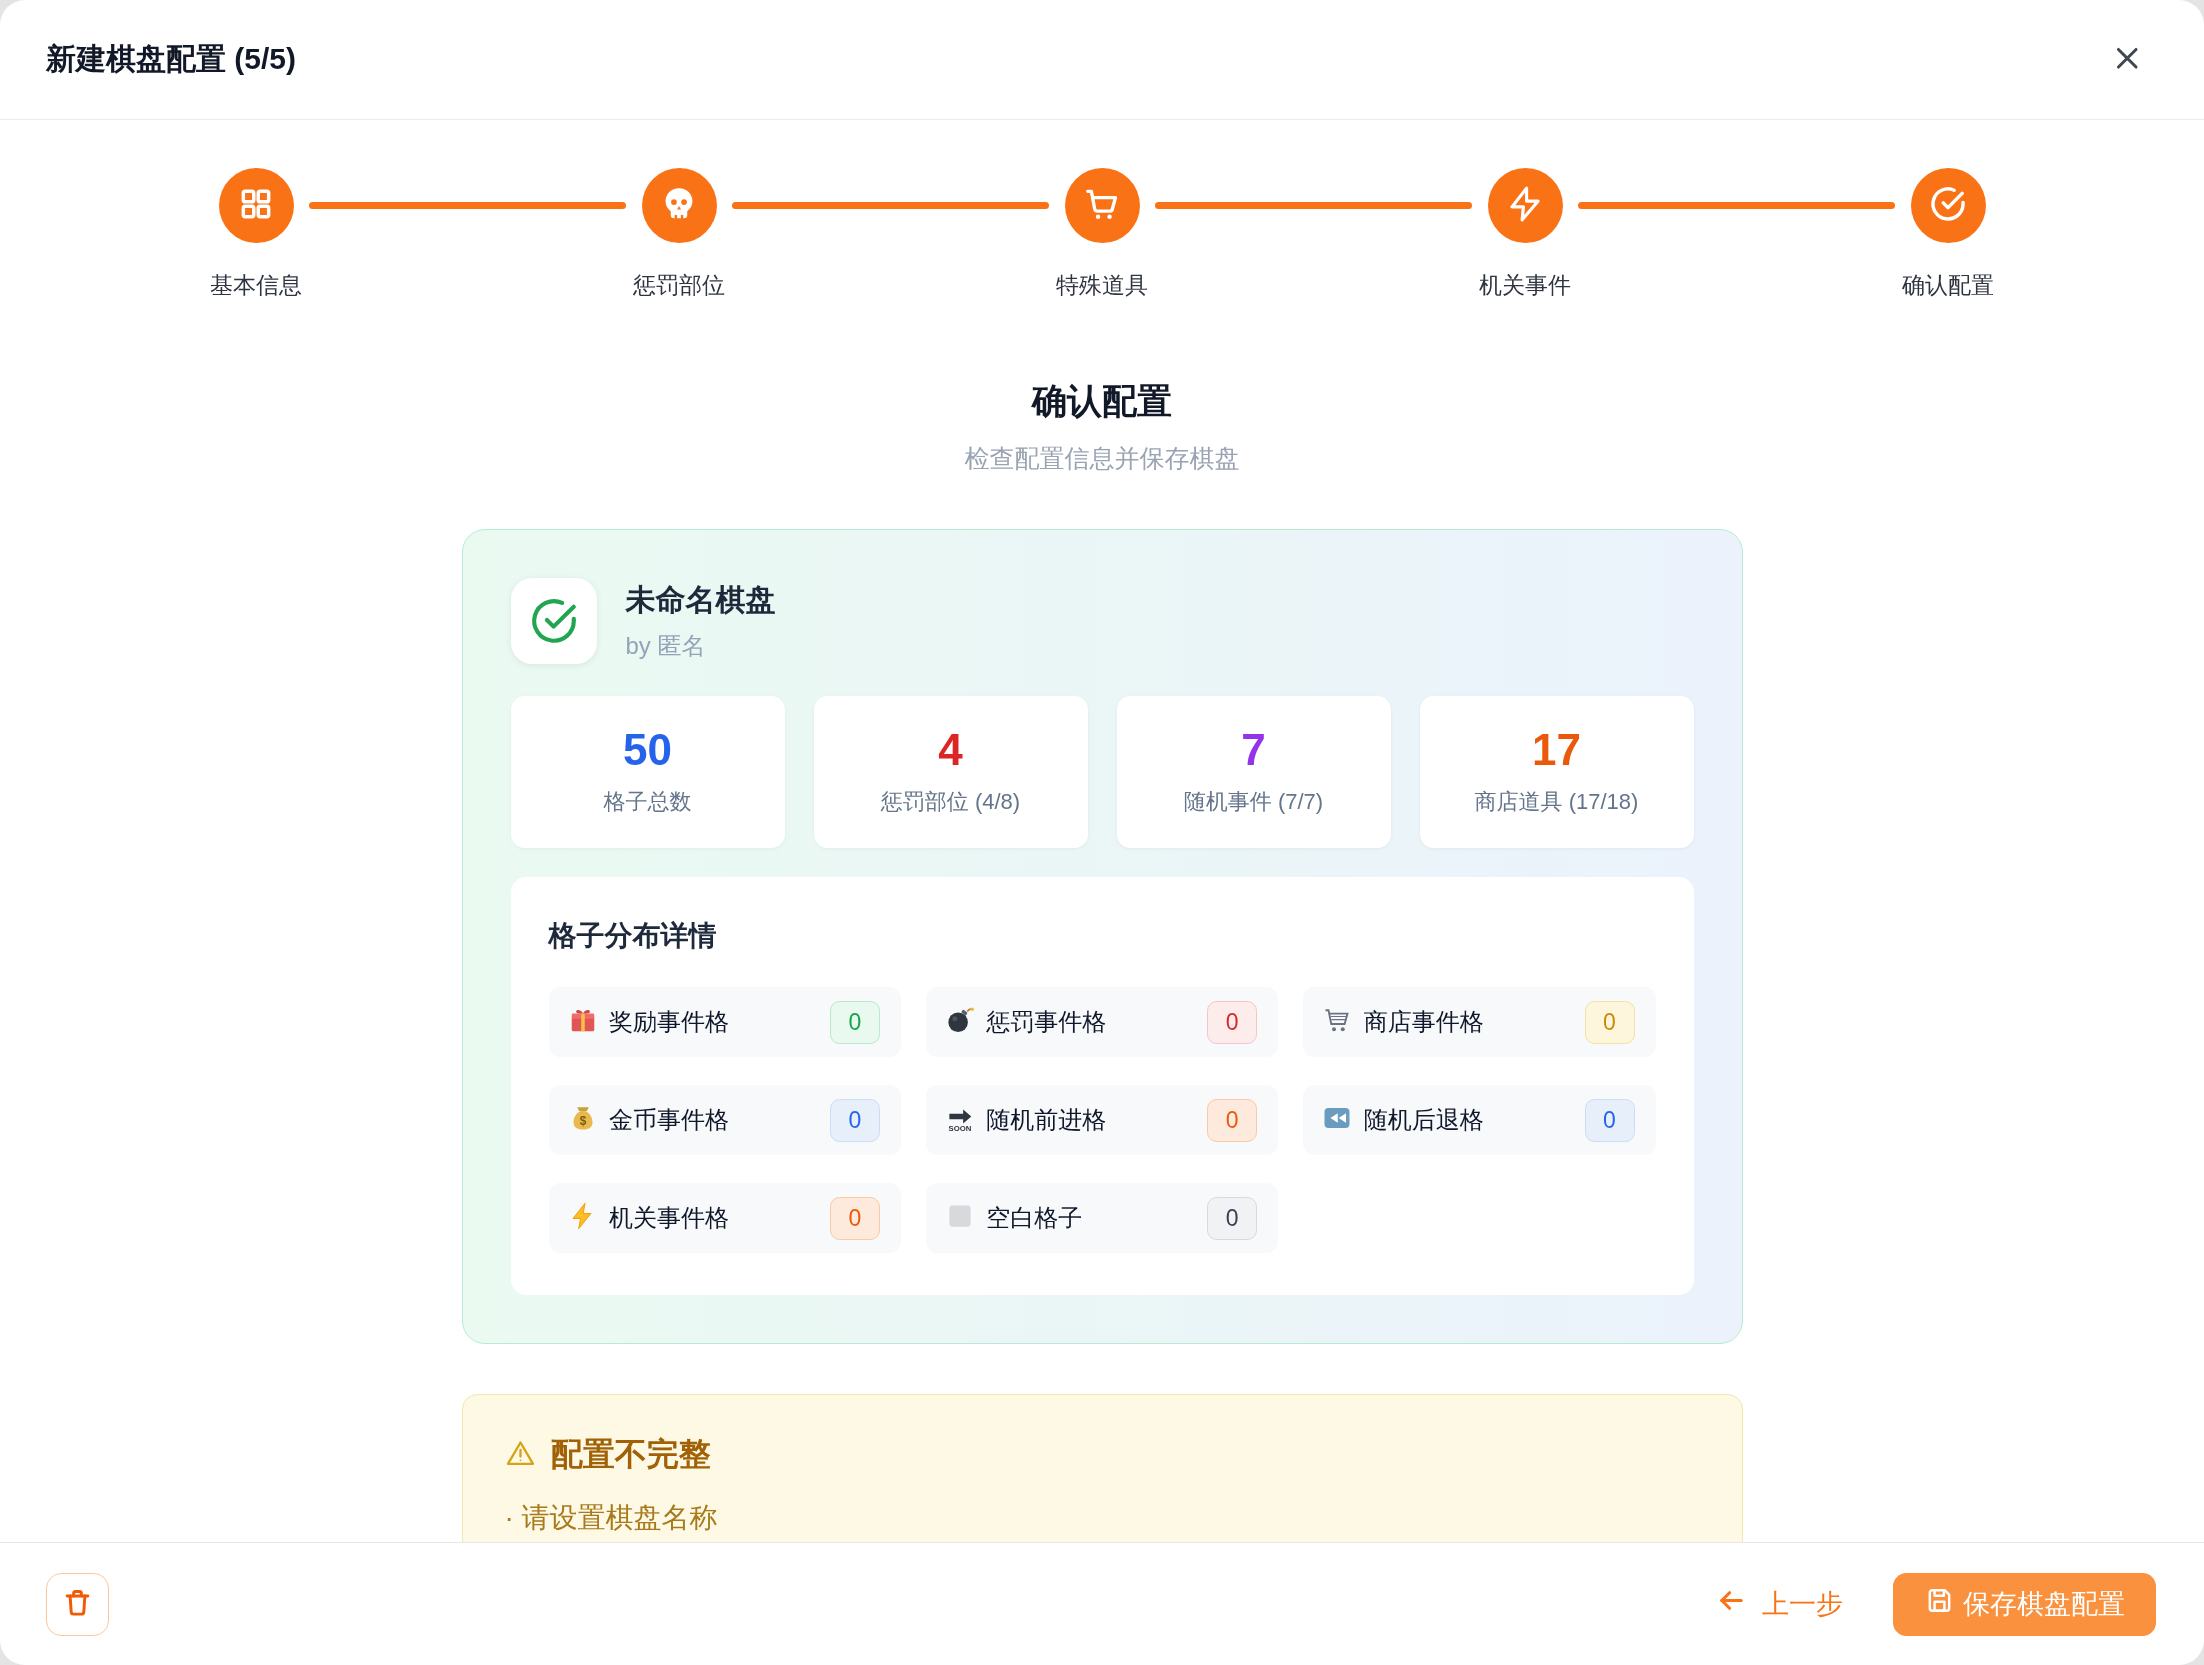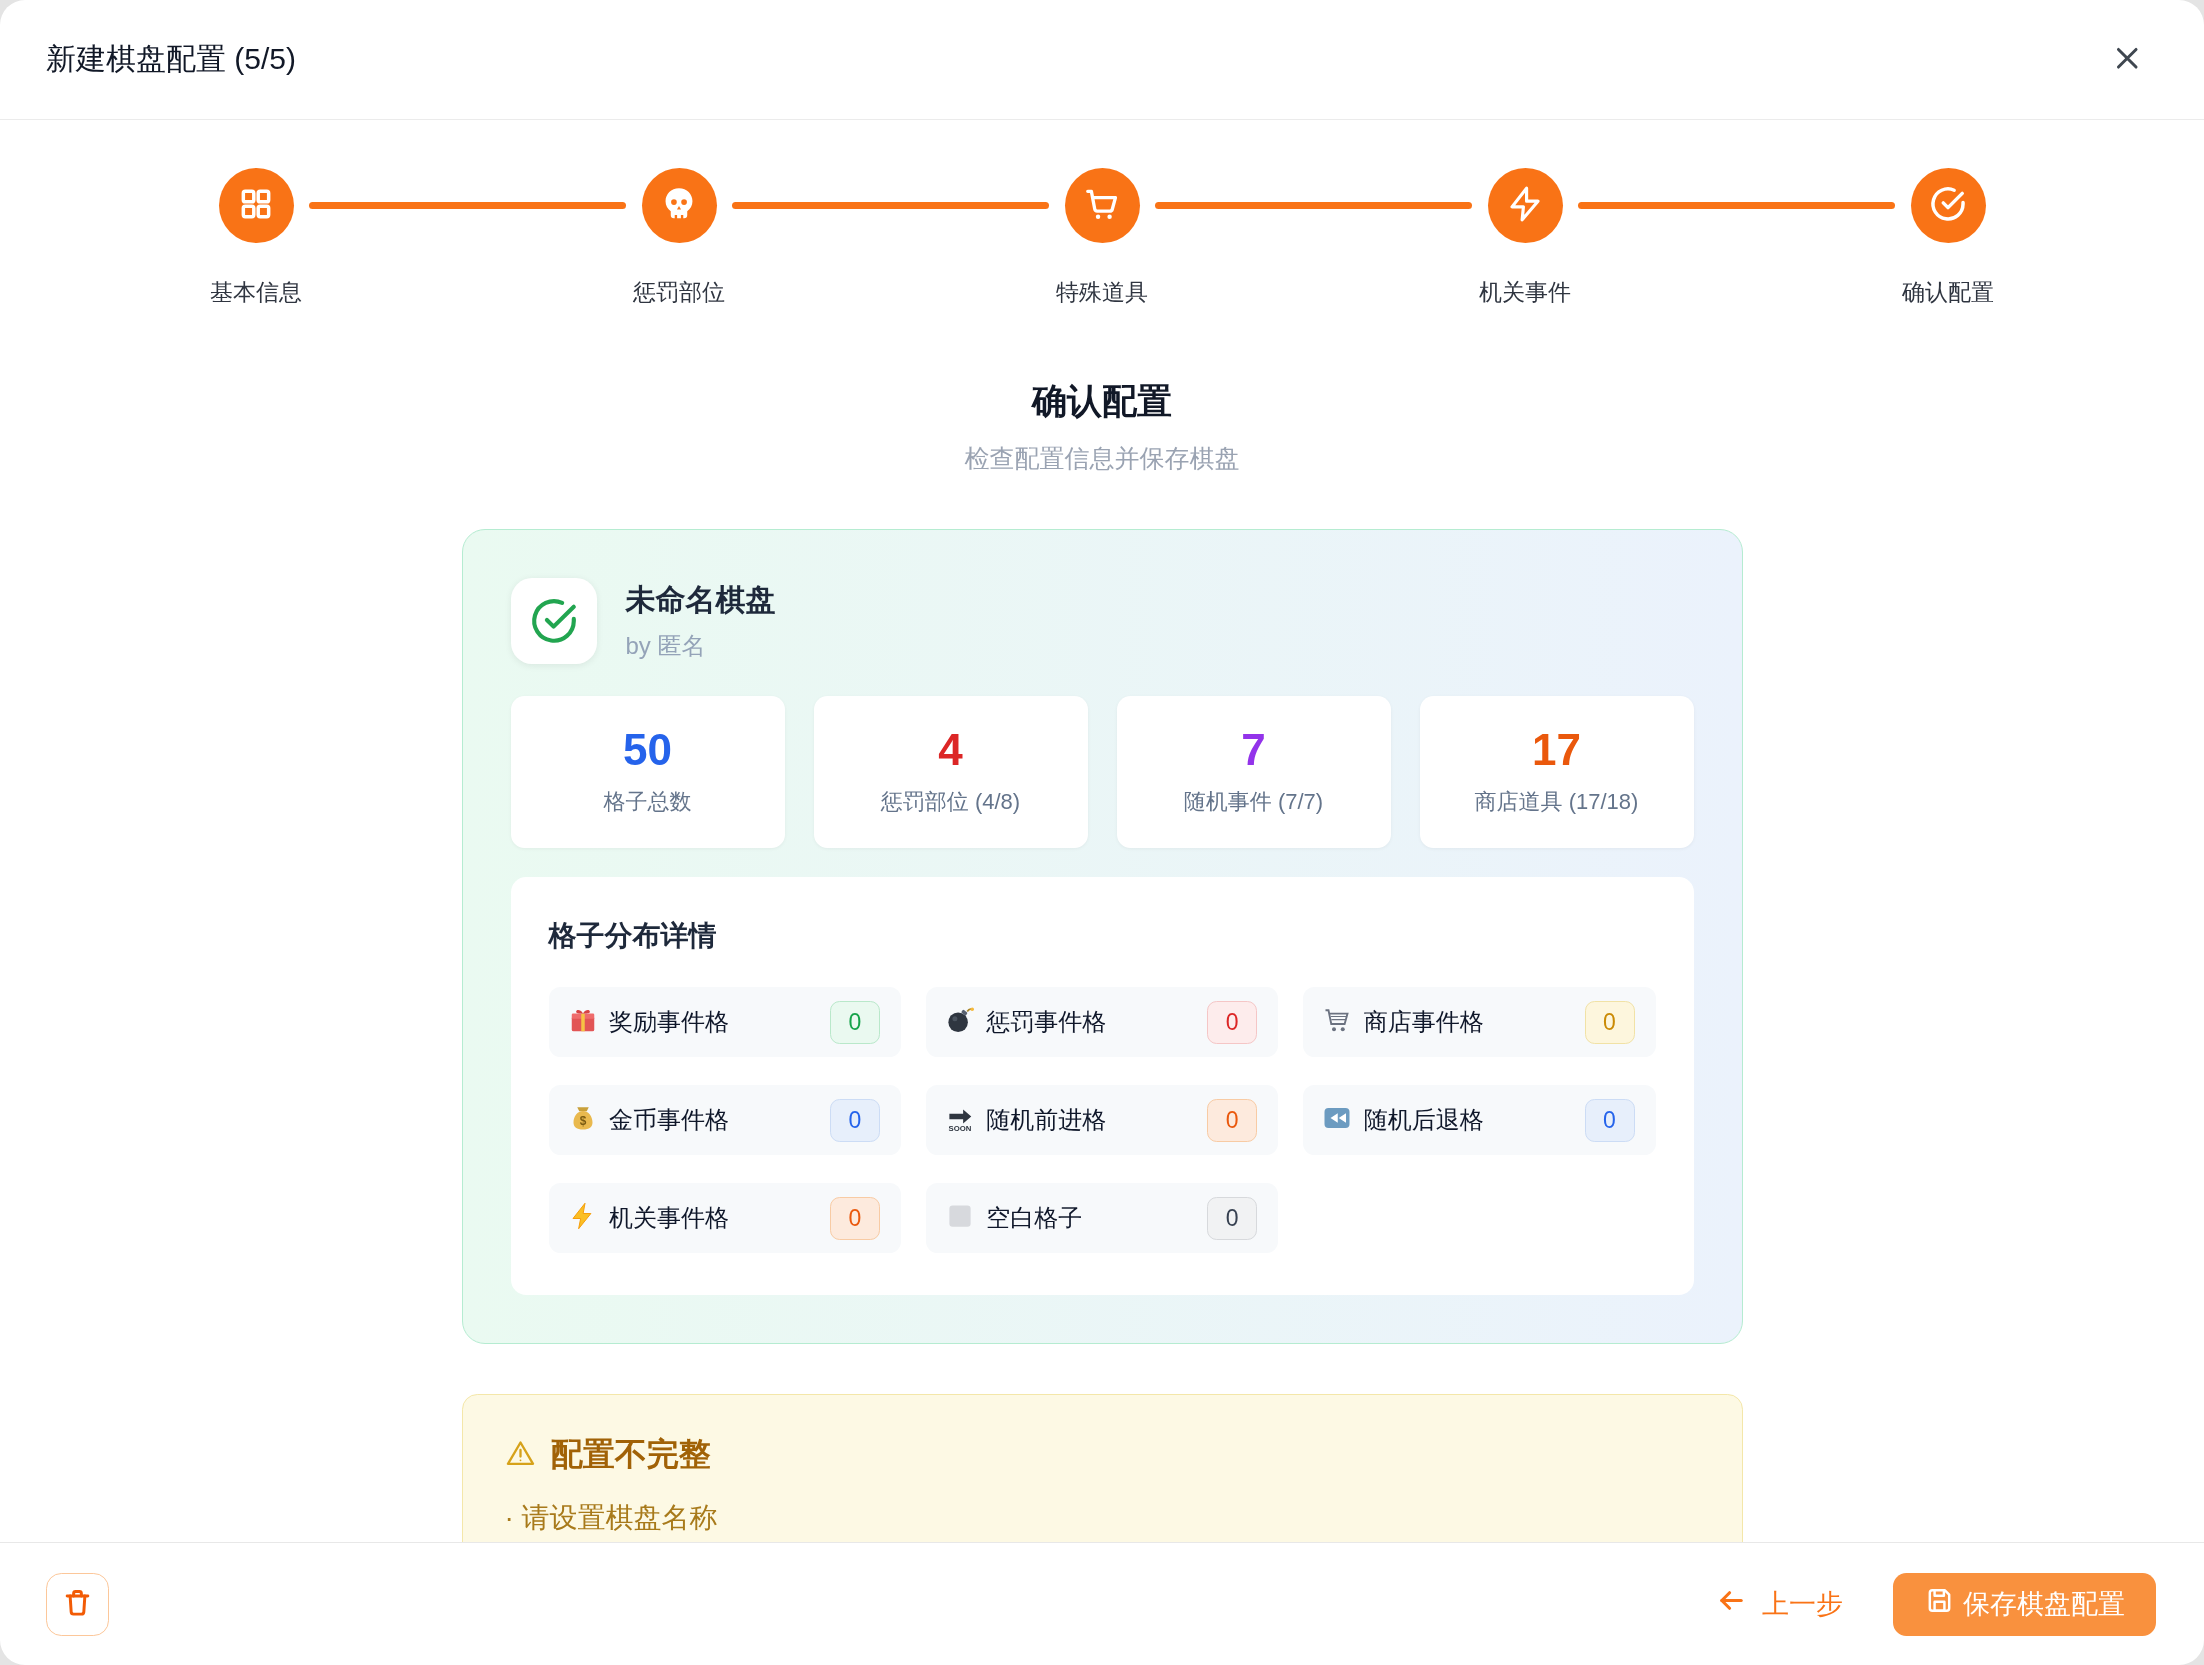--- a/index.html
+++ b/index.html
@@ -13,42 +13,42 @@
     position:relative; width:2204px; height:1665px;
     background:#fff; border-radius:25px; overflow:hidden;
     display:flex; flex-direction:column;
   }
   
   .hdr {
     height:120px; flex:0 0 120px; display:flex; align-items:center;
     justify-content:space-between; padding:0 50px 0 46px;
     border-bottom:1.9px solid #ebebeb;
   }
-  .hdr-title { font-size:30px; font-weight:400; color:#111827; }
+  .hdr-title { font-size:30px; font-weight:700; color:#111827; }
   .close-btn {
     width:54px; height:54px; border:none; background:transparent; cursor:pointer;
     display:flex; align-items:center; justify-content:center;
   }
   .close-btn svg { width:32.5px; height:32.5px; }
   
   .content { flex:1 1 auto; overflow:hidden; position:relative; }
   
   .stepper {
     display:flex; align-items:flex-start; width:1768px;
     margin:48px auto 0; height:191px;
   }
   .step { position:relative; width:76px; flex:0 0 76px; display:flex; justify-content:center; }
   .step-circle {
     width:75px; height:75px; border-radius:50%;
     display:flex; align-items:center; justify-content:center;
     background:var(--accent,#f97316);
   }
   .step-circle svg { width:38px; height:38px; }
   .step-label {
-    position:absolute; top:109px; left:50%; transform:translateX(-50%);
+    position:absolute; top:102px; left:50%; transform:translateX(-50%);
     white-space:nowrap; font-size:23px; color:#2f3540;
   }
   .connector { flex:1 1 auto; height:6.7px; background:var(--accent,#f97316); border-radius:3.8px; margin:34px 15.3px 0; }
   
   .sec-title { text-align:center; font-size:35px; font-weight:700; color:#111827; margin-top:19px; }
   .sec-sub   { text-align:center; font-size:25px; color:#9aa3b2; margin-top:17px; }
   
   .summary {
     width:1281px; margin:54px auto 0; border:1.9px solid #b5ecd1; border-radius:23px;
     background:linear-gradient(90deg,#eafaf1 0%,#ebf2fc 100%);

